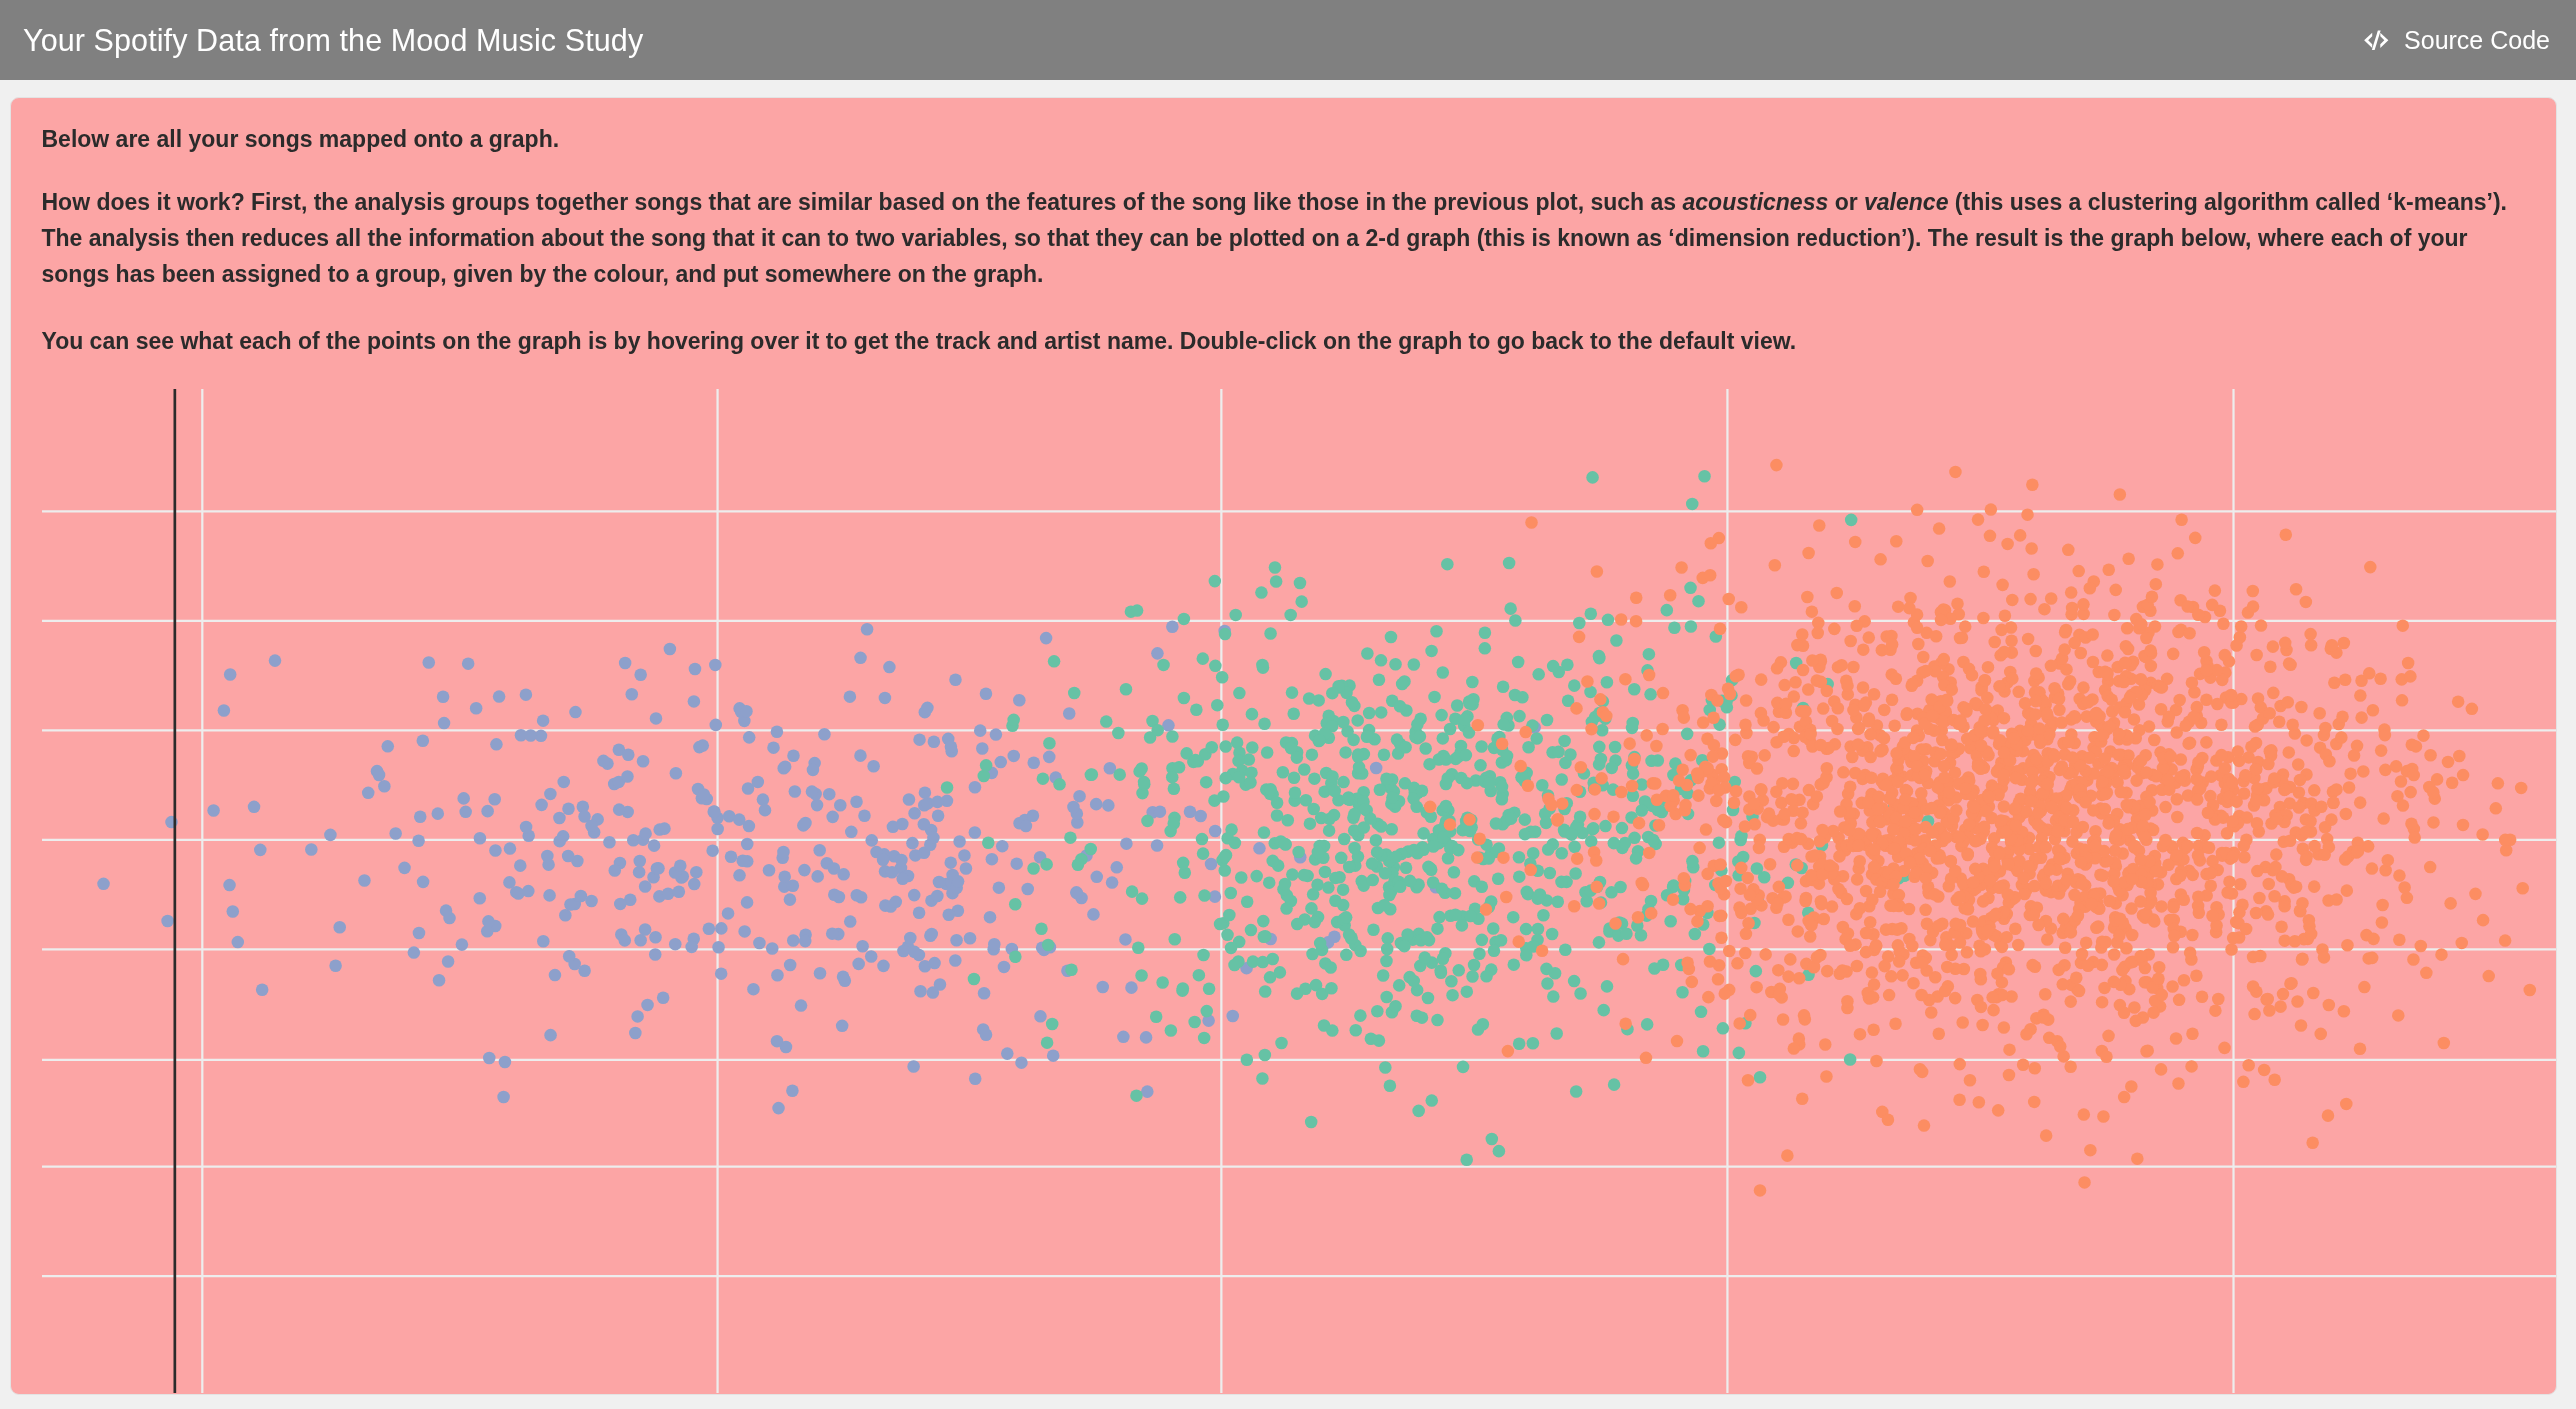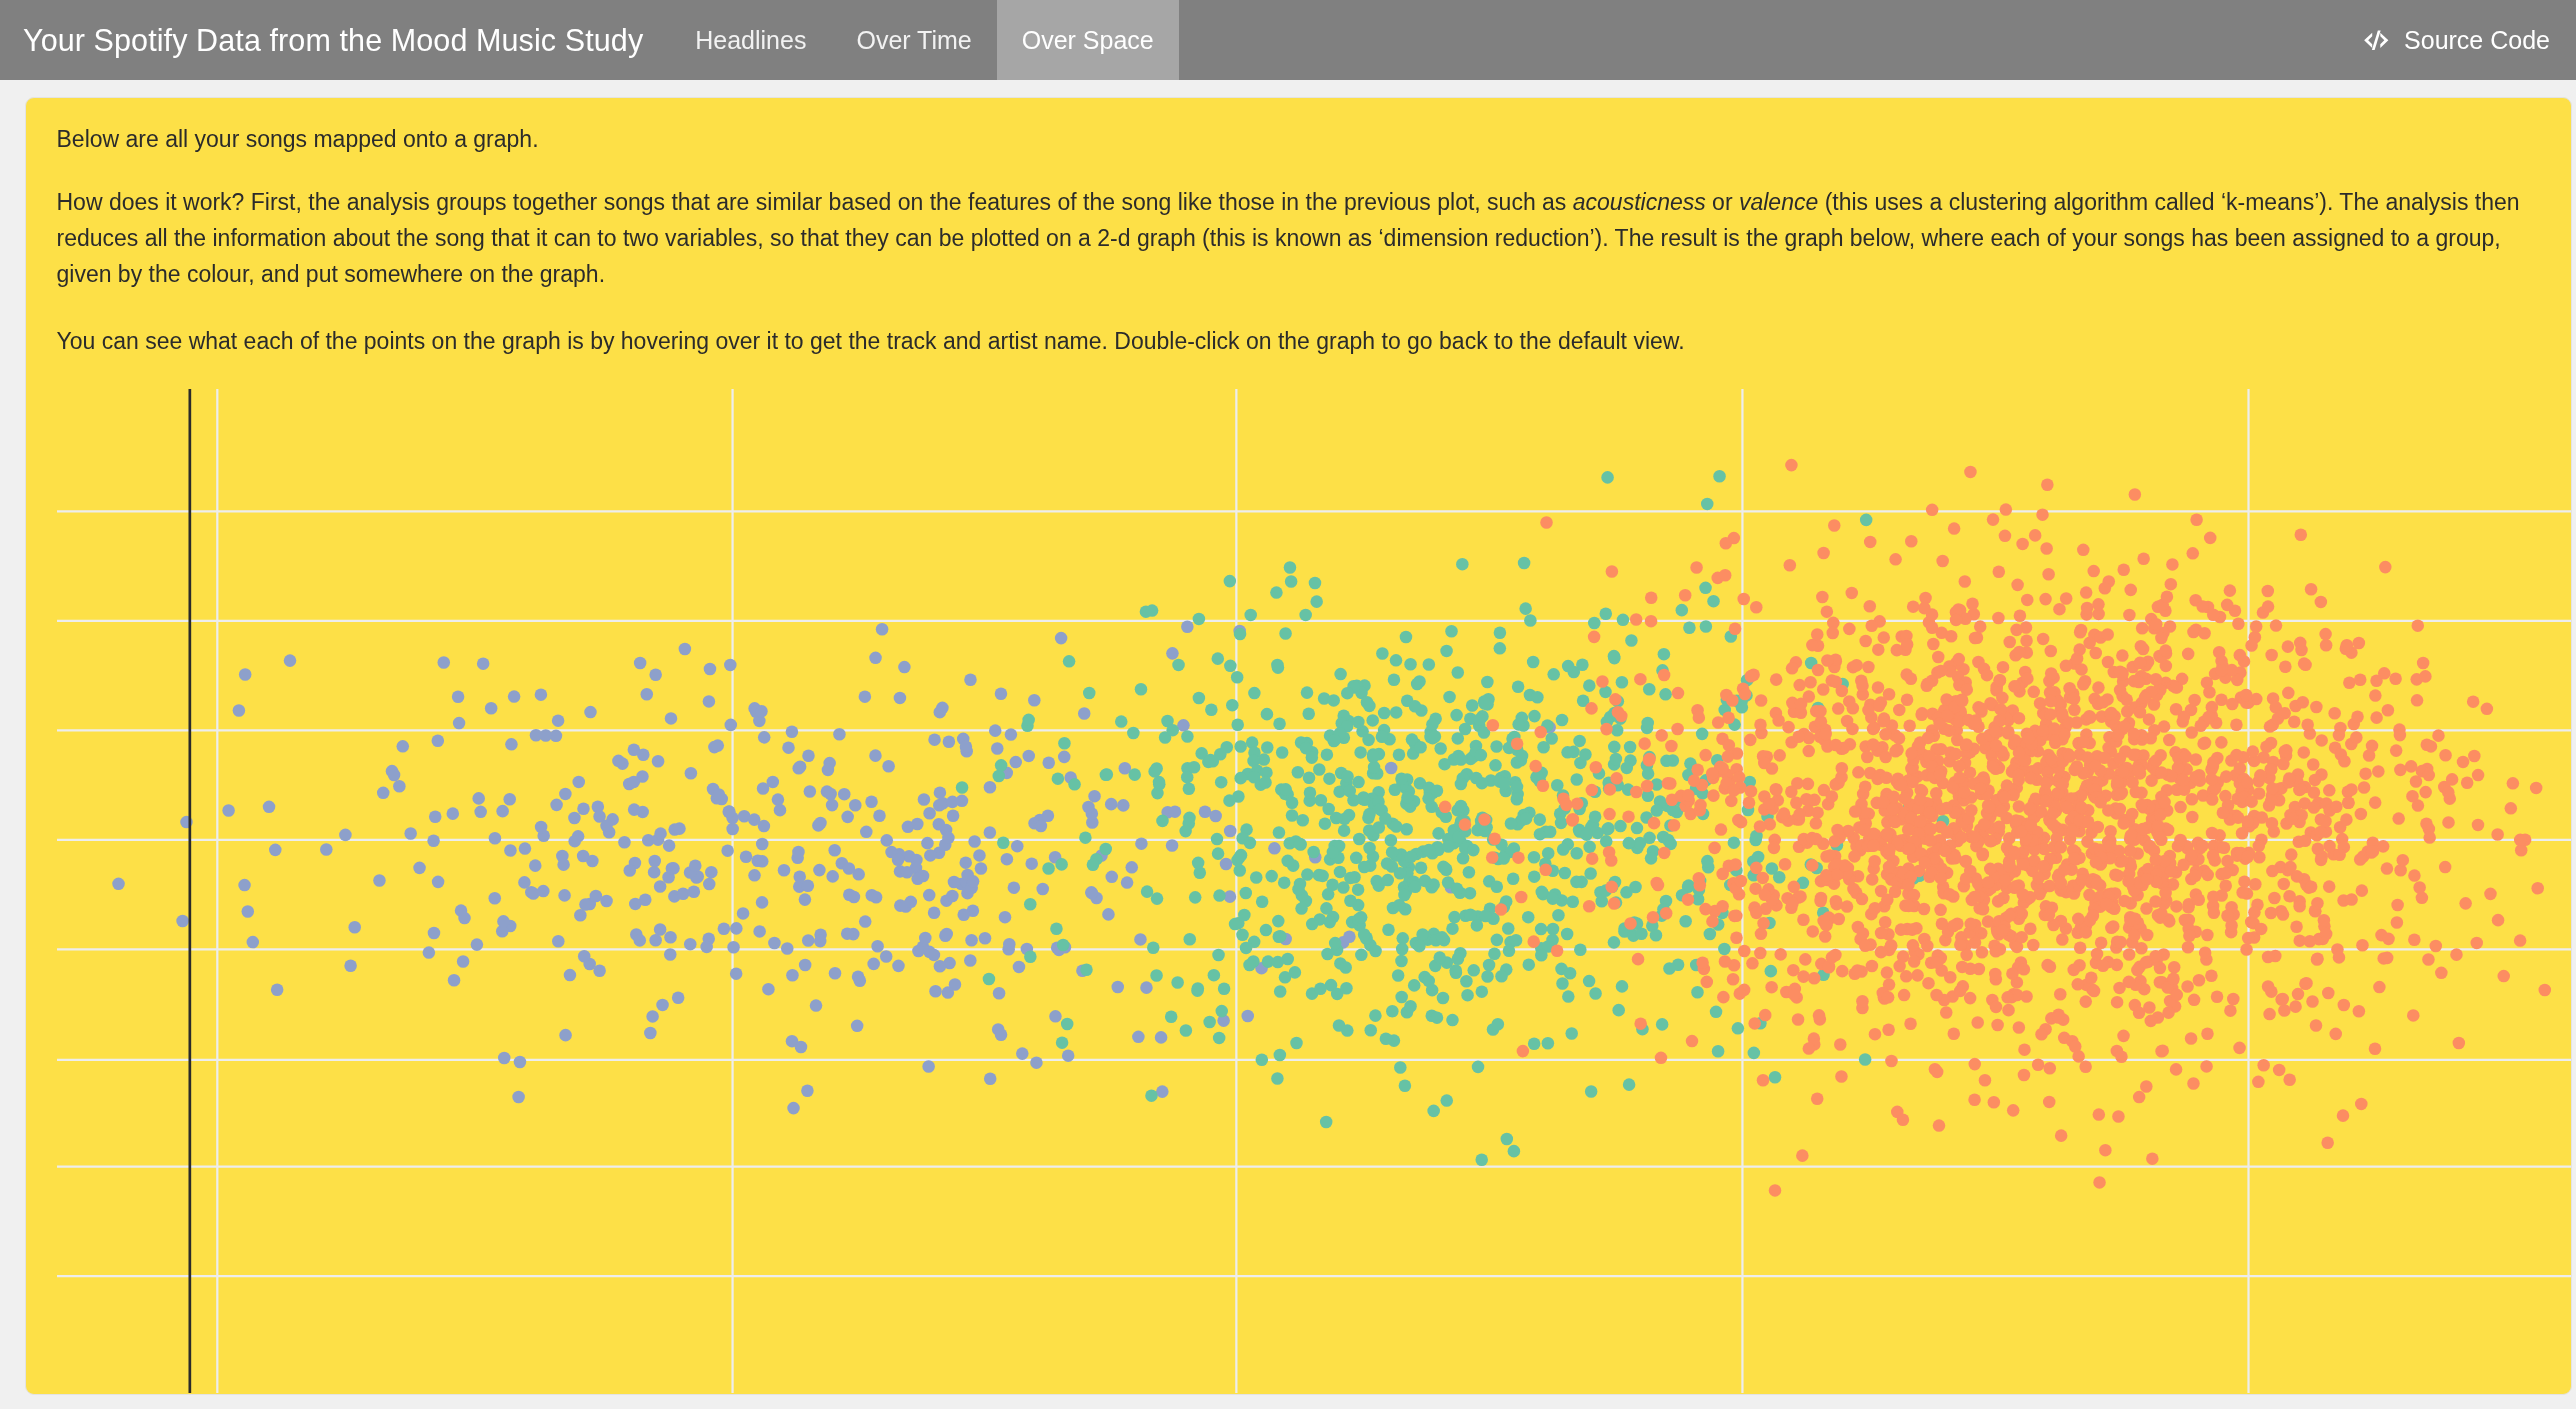--- a/index.html
+++ b/index.html
@@ -70,29 +70,30 @@
     display: inline-flex;
     align-items: center;
     justify-content: center;
     width: 30.5px;
     height: 30.5px;
   }
 
   
   .card {
     position: absolute;
-    left: 25px;
+    left: 10px;
     top: 97px;
     width: 2547px;
     height: 1298px;
-    background: #fde047;
+    background: #fca5a5;
     border: 0.9px solid #e3e3e3;
     border-radius: 9px;
     box-sizing: border-box;
     overflow: hidden;
+    font-weight: bold;
   }
   .card-body {
     padding: 23px 30.5px 0 30.5px;
   }
   .para {
     color: #2b2b2b;
     font-size: 23px;
     line-height: 36px;
     margin: 0 0 30.5px 0;
     max-width: 2483px;
@@ -119,25 +120,20 @@
     stroke: #ededed;
     stroke-width: 2.5;
   }
 </style>
 </head>
 <body>
 
 <div class="navbar">
   <div class="brand">Your Spotify Data from the Mood Music Study</div>
 
-  <div class="nav-tabs">
-    <div class="nav-tab">Headlines</div>
-    <div class="nav-tab">Over Time</div>
-    <div class="nav-tab active">Over Space</div>
-  </div>
 
   <div class="nav-right">
     <div class="source-link">
       <span class="code-icon">
         <svg width="30.5" height="30.5" viewBox="0 0 34 34" aria-hidden="true">
           <path d="M12.5 8.5 L3.5 17 L12.5 25.5 L12.5 21.5 L8 17 L12.5 12.5 Z" fill="#ffffff"></path>
           <path d="M21.5 8.5 L30.5 17 L21.5 25.5 L21.5 21.5 L26 17 L21.5 12.5 Z" fill="#ffffff"></path>
           <path d="M18.8 6 L21.9 6 L15.2 28 L12.1 28 Z" fill="#ffffff"></path>
         </svg>
       </span>

